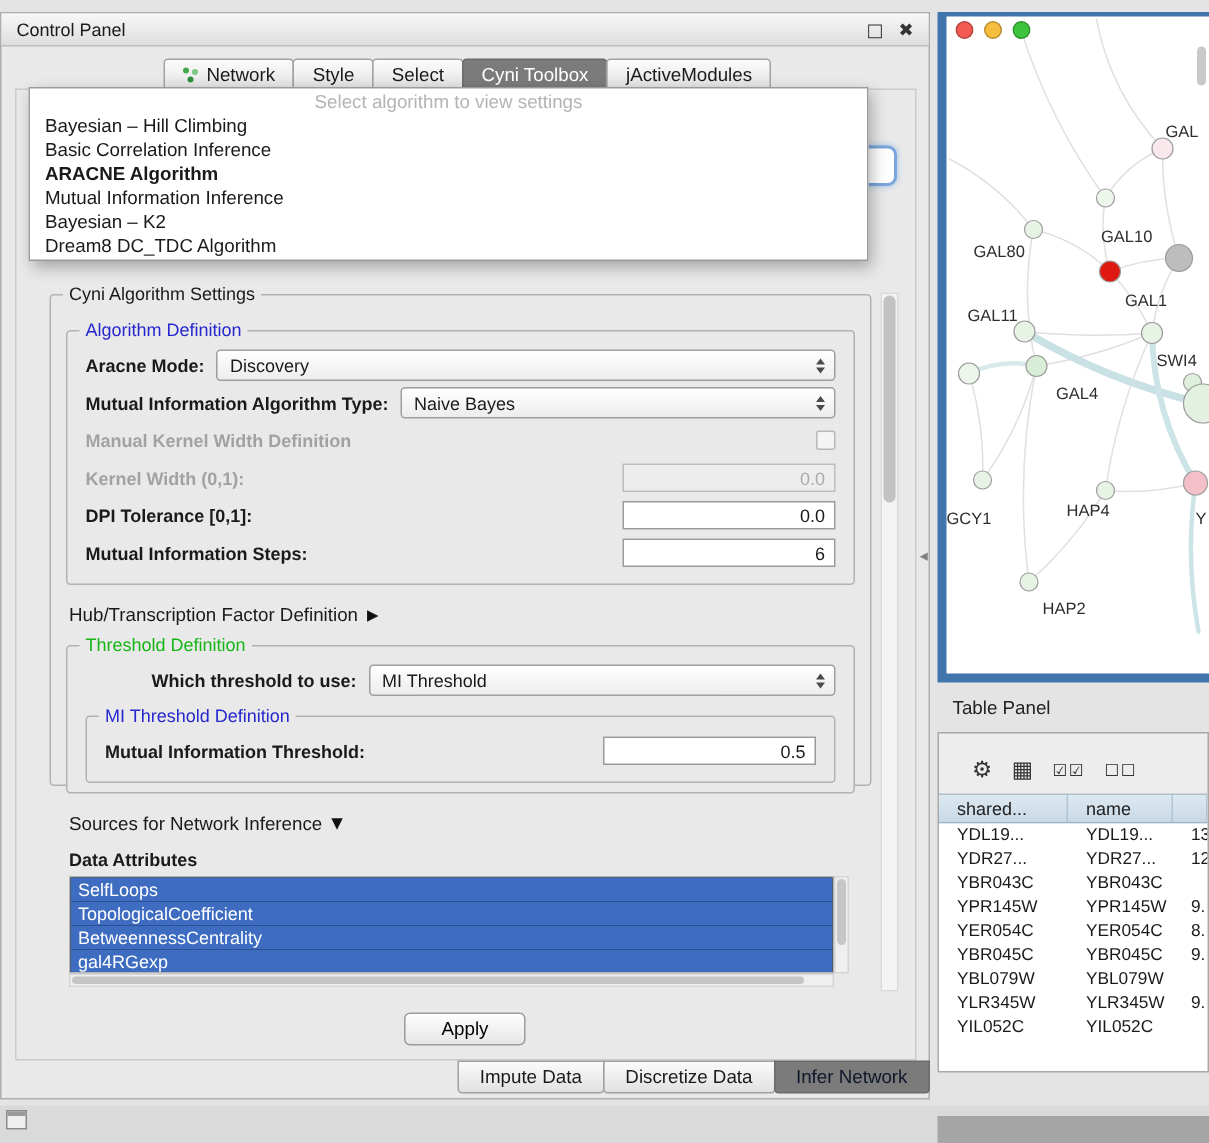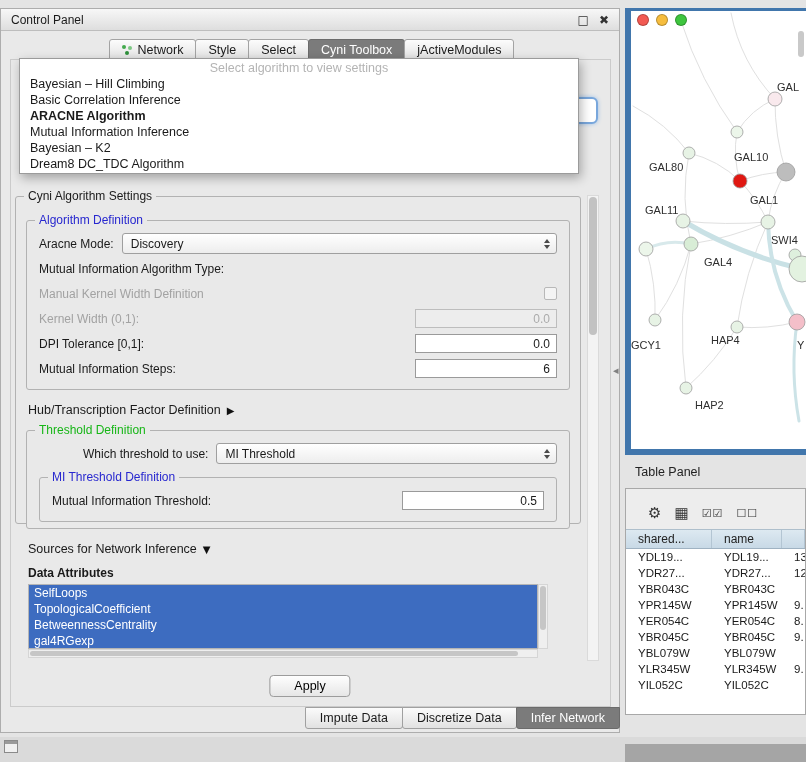--- a/index.html
+++ b/index.html
@@ -24,24 +24,24 @@
 .popup .item{height:16px;line-height:16px;padding:0 10px;font-size:12.5px;white-space:nowrap}
 .popup .item.bold{font-weight:bold}
 .combo-frag{position:absolute;left:556px;top:88px;width:41px;height:27px;background:#fff;border:2px solid #79a7dc;border-radius:6px;box-shadow:0 0 4px #9cc0e8;z-index:40}
 
 
 .settings-viewport{position:absolute;left:10px;top:177px;width:574px;height:478px;overflow:hidden}
 .tgroup{position:relative;border:1px solid #b2b2b2;border-radius:3px;background:#e9e9e9}
 .tg-title{position:absolute;top:-8px;left:8px;background:#e9e9e9;padding:0 4px;font-size:12px;white-space:nowrap}
 .title-blue{color:#2727cf}
 .title-green{color:#17b617}
-.cyni{margin:10px 4px 0 4px;padding:10px 10px 8px;height:328px}
+.cyni{margin:10px 4px 0 22px;padding:10px 10px 8px;height:328px}
 .inner-group{margin-top:13px;padding:8px 12px 6px}
 .frow{display:flex;align-items:center;margin:4px 0;min-height:21px}
-.blabel{font-weight:normal;font-size:12px;white-space:nowrap}
+.blabel{font-weight:bold;font-size:12px;white-space:nowrap}
 .disabled{color:#a2a2a2}
 .spacer{flex:1}
 .ind{margin-left:44px}
 .combo{flex:1;height:21px;margin-left:8px;border:1px solid #9f9f9f;border-radius:3px;background:linear-gradient(#fff,#ededed);display:flex;align-items:center;padding:0 6px 0 8px;font-size:12px;min-width:0}
 .updown{margin-left:auto;display:flex;flex-direction:column;gap:2px;padding-left:6px}
 .updown i{display:block;width:0;height:0;border-left:3.5px solid transparent;border-right:3.5px solid transparent}
 .updown .up{border-bottom:4px solid #4a4a4a}
 .updown .dn{border-top:4px solid #4a4a4a}
 .field{width:142px;height:19px;border:1px solid #9a9a9a;background:#fff;display:flex;align-items:center;justify-content:flex-end;padding:0 6px;font-size:12px}
 .field.off{background:#ededed;color:#ababab;border-color:#bdbdbd}
@@ -55,21 +55,21 @@
 .attr.sel{background:#3d6cc0;color:#fff}
 .attr-vscroll{position:absolute;right:0;top:0;width:10px;bottom:9px;background:#efefef;border:1px solid #d5d5d5}
 .attr-vscroll .thumb{margin:1px;height:70%;background:#c6c6c6;border-radius:4px}
 .attr-hscroll{position:absolute;left:0;right:10px;bottom:0;height:9px;background:#efefef;border:1px solid #d5d5d5}
 .attr-hscroll .thumb{margin:1px;width:96%;height:5px;background:#c6c6c6;border-radius:3px}
 .vscroll{position:absolute;left:586px;top:186px;width:12px;height:466px;background:#f3f3f3;border:1px solid #dadada}
 .vscroll .thumb{margin:1px;width:8px;height:138px;background:#c2c2c2;border-radius:4px}
 .apply{position:absolute;left:50%;transform:translateX(-50%);top:666px;padding:3px 24px;border:1px solid #9c9c9c;border-radius:4px;background:linear-gradient(#fefefe,#e6e6e6);font-size:12.5px}
 .bottom-tabs{position:absolute;left:0;top:698px;width:618px;display:flex;justify-content:flex-end}
 .btab{height:22px;line-height:20px;padding:0 14px;border:1px solid #a0a0a0;margin-right:-1px;background:linear-gradient(#fbfbfb,#e1e1e1);font-size:12.5px;border-radius:0 0 3px 3px;white-space:nowrap}
-.btab.selected{background:#7b7b7b;color:#ffffff;border-color:#6b6b6b}
+.btab.selected{background:#7b7b7b;color:#0f172a;border-color:#6b6b6b}
 
 
 .netwin{position:absolute;left:625px;top:8px;width:181px;height:447px;background:#4176ac}
 .net-inner{position:absolute;left:6px;top:3px;width:175px;height:438px;background:#fff;overflow:hidden}
 svg text{font-family:"Liberation Sans",sans-serif;font-size:11px;fill:#2e2e2e}
 .lights{position:absolute;left:6px;top:3px;display:flex;gap:7px}
 .light{width:12px;height:12px;border-radius:50%;border:1px solid rgba(0,0,0,.25)}
 .light.red{background:#f25a52}
 .light.yellow{background:#f6bd3e}
 .light.green{background:#3ec53e}
@@ -141,20 +141,27 @@
               <span>Discovery</span>
               <span class="updown">
                   <i class="up"></i>
                   <i class="dn"></i>
                 </span>
             </div>
           </div>
 
           <div class="frow">
             <span class="blabel">Mutual Information Algorithm Type:</span>
+            <div class="combo">
+              <span>Naive Bayes</span>
+              <span class="updown">
+                  <i class="up"></i>
+                  <i class="dn"></i>
+                </span>
+            </div>
           </div>
 
           <div class="frow">
             <span class="blabel disabled">Manual Kernel Width Definition</span>
             <span class="spacer"></span>
             <span class="cb"></span>
           </div>
 
           <div class="frow">
             <span class="blabel disabled">Kernel Width (0,1):</span>

